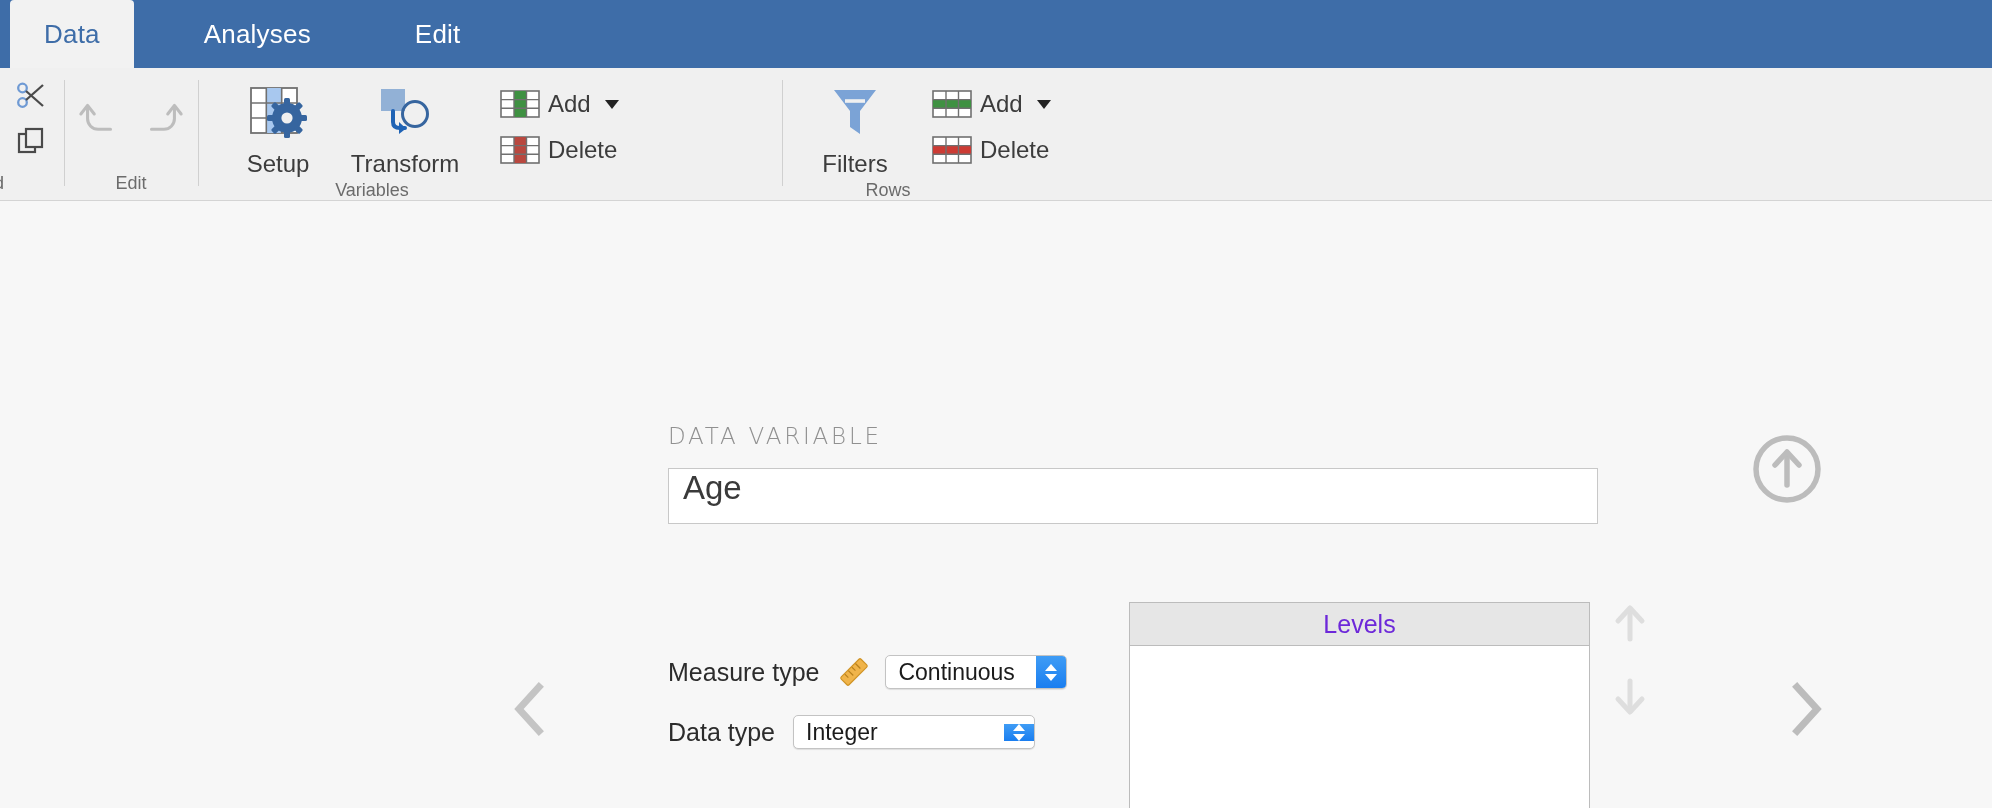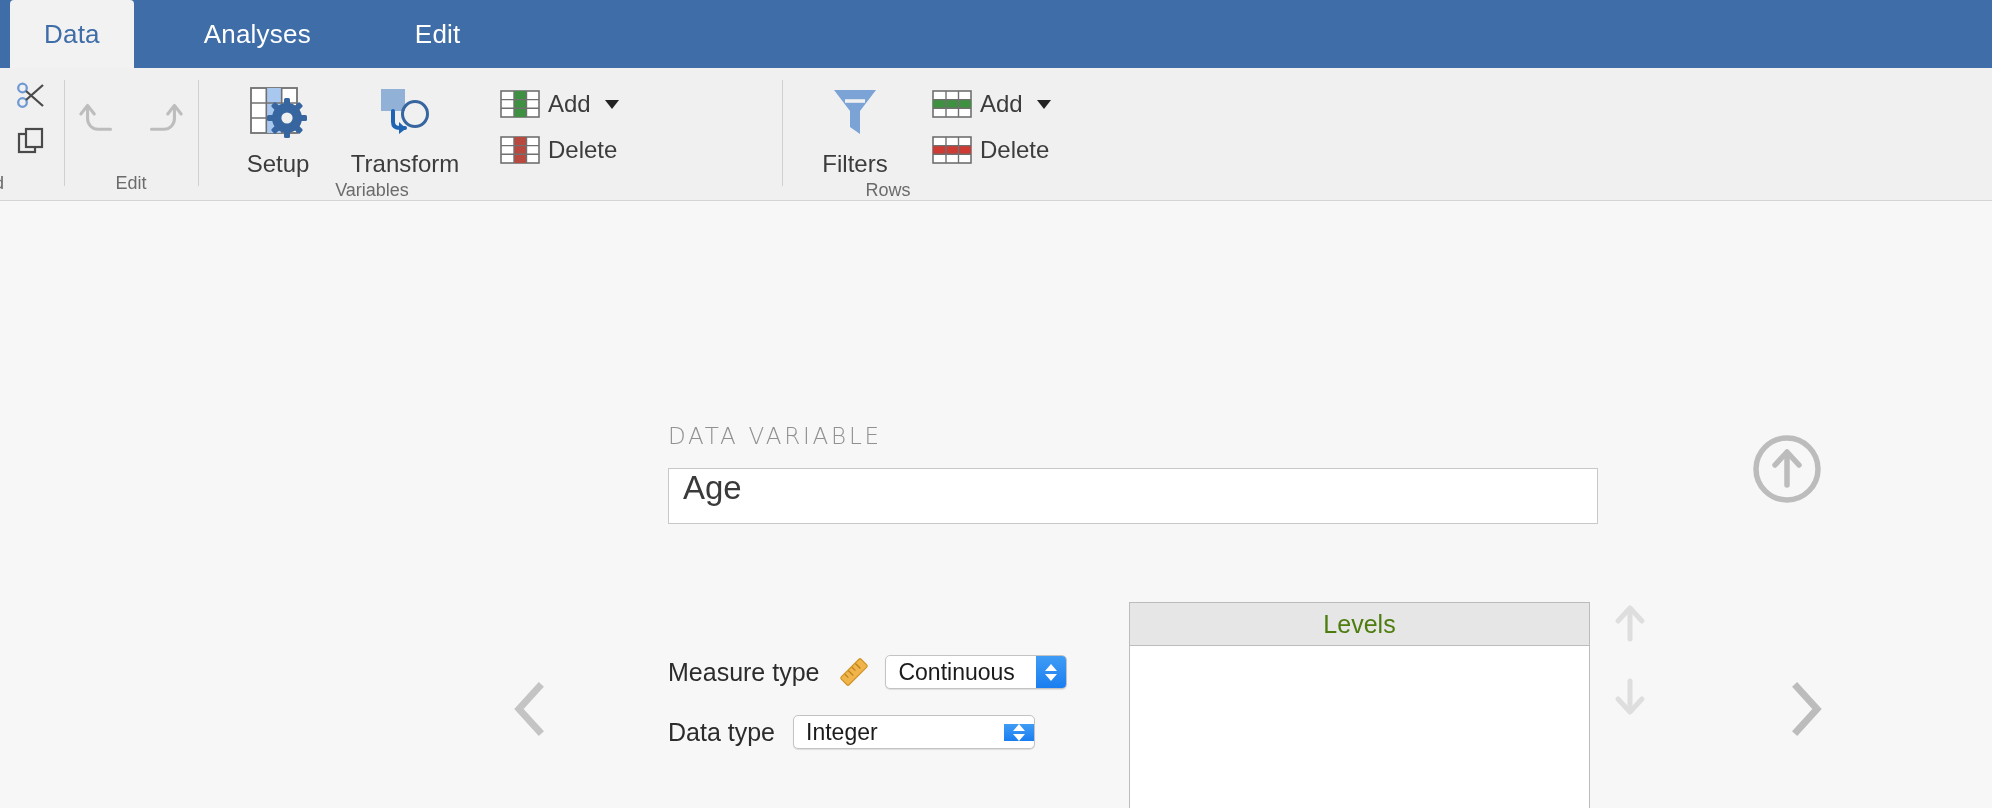--- a/index.html
+++ b/index.html
@@ -231,21 +231,21 @@
     border: 1px solid #bcbcbc;
     display: flex;
     flex-direction: column;
   }
   .levels-header {
     height: 43px;
     background: #e6e6e6;
     border-bottom: 1px solid #bcbcbc;
     display: flex; align-items: center; justify-content: center;
     font-size: 25px;
-    color: #4d7c0f;
+    color: #6d28d9;
   }
   .levels-list { flex: 1; background: #ffffff; overflow: auto; }
 
   .level-arrows {
     position: absolute;
     left: 1604px; top: 400px;
     width: 52px;
     display: flex; flex-direction: column;
     align-items: center; gap: 30px;
   }

